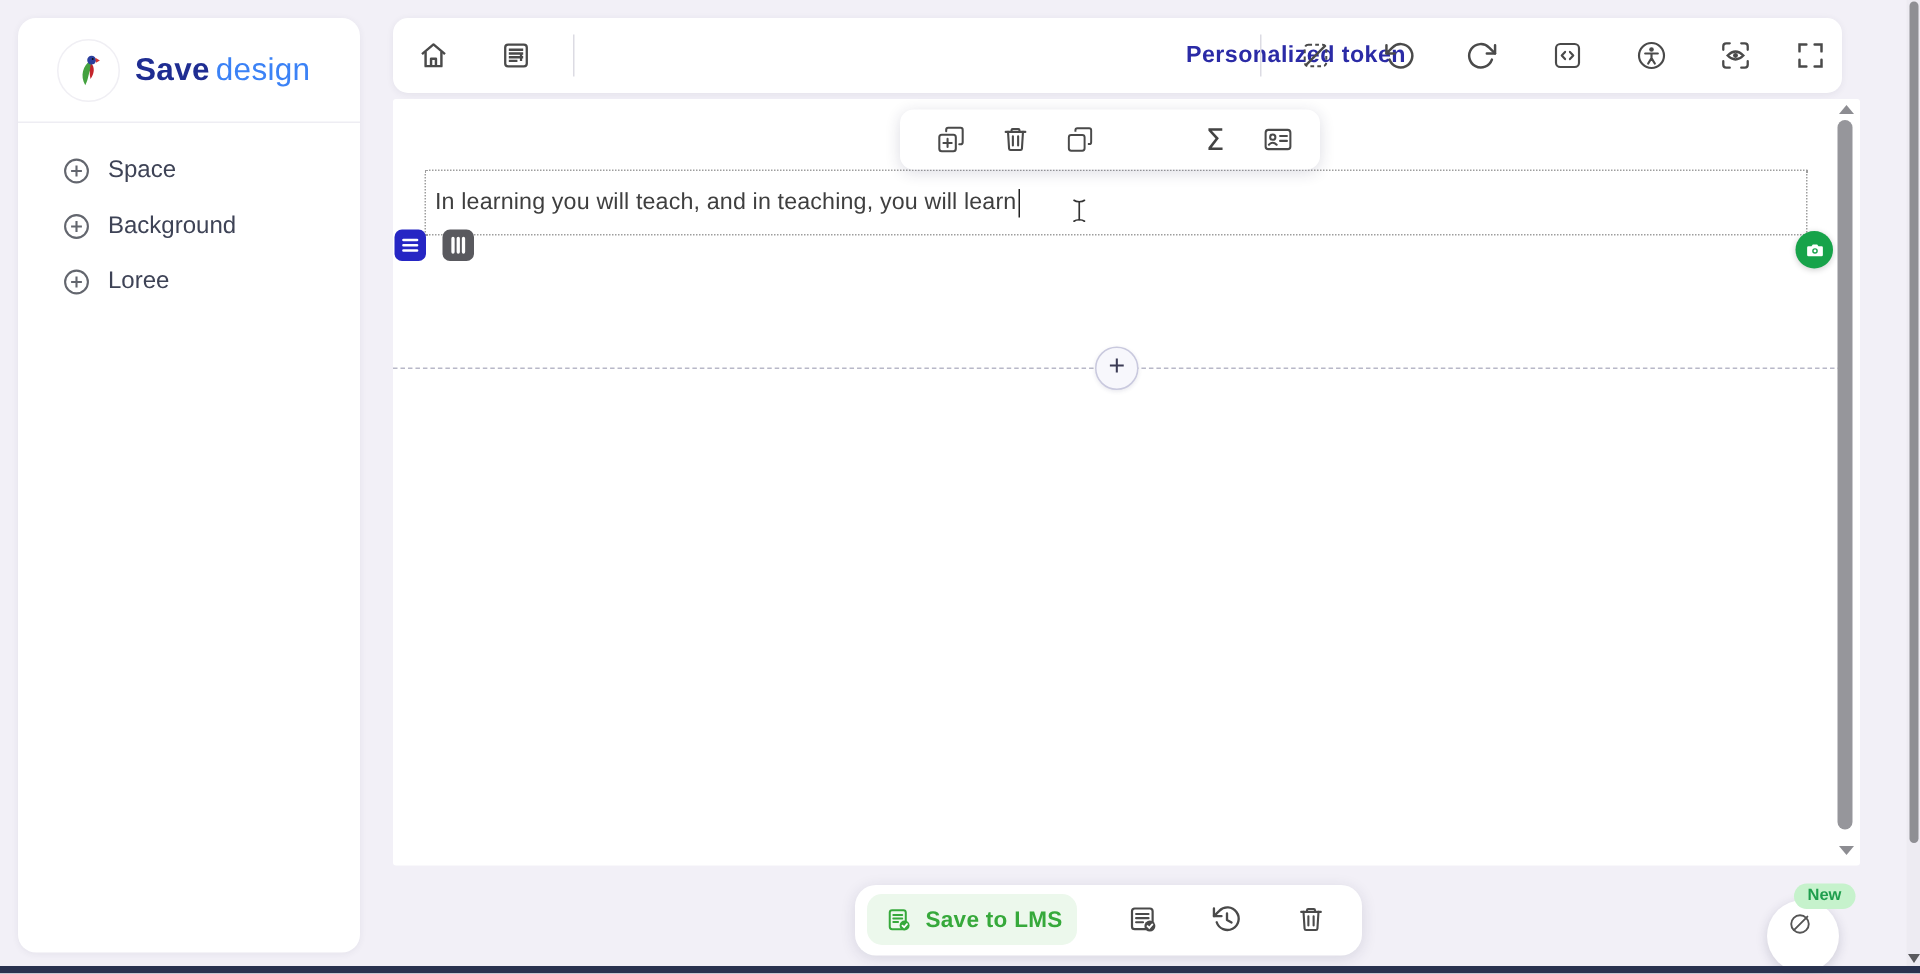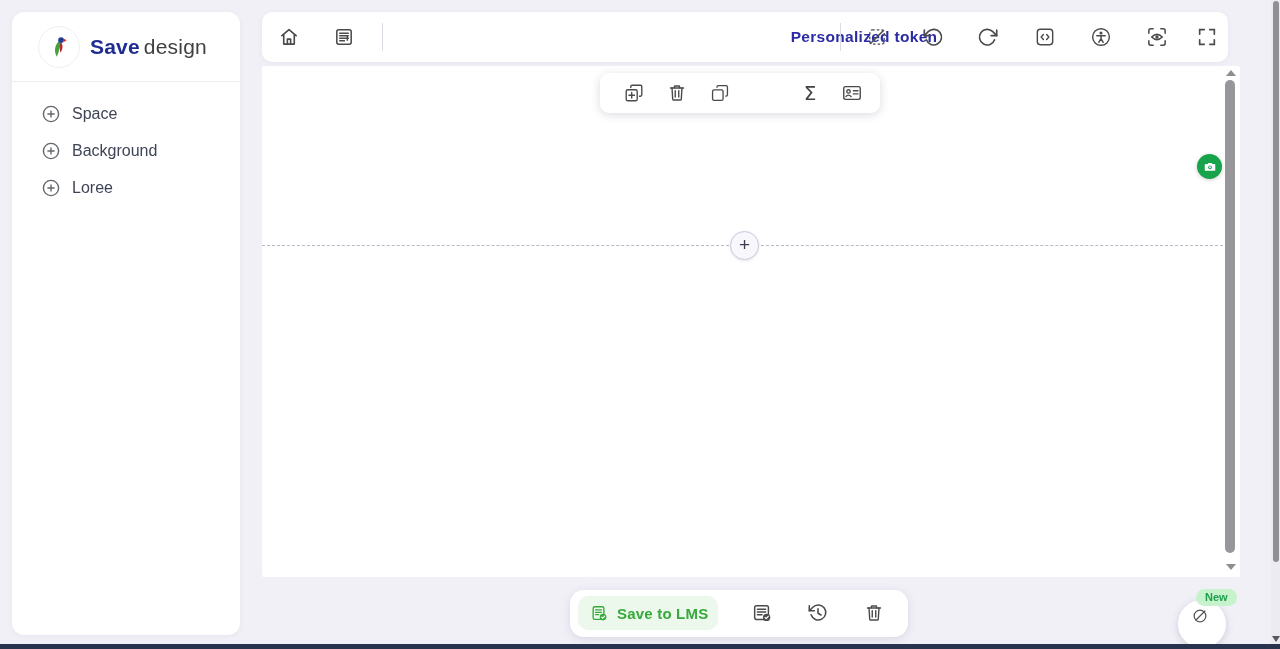--- a/index.html
+++ b/index.html
@@ -7,21 +7,21 @@
   body { font-family:"Liberation Sans", sans-serif; background:#f2f0f7; position:relative; }
   .abs { position:absolute; }
   .panel { background:#ffffff; border-radius:12px; box-shadow:0 1px 5px rgba(50,50,90,0.07); }
 
   
   #sidebar { left:12px; top:12px; width:228px; height:623px; }
   #logo-row { position:absolute; left:0; top:0; width:100%; height:70px; display:flex; align-items:center; padding-left:26px; border-bottom:1px solid #eeedf3; }
   #logo-circle { width:42px; height:42px; border-radius:50%; border:1px solid #f0eff4; display:flex; align-items:center; justify-content:center; background:#fff; }
   #brand { margin-left:10px; font-size:21px; letter-spacing:.2px; }
   #brand .b1 { font-weight:bold; color:#1f2d92; }
-  #brand .b2 { color:#404040; margin-left:4px; }
+  #brand .b2 { color:#3b82f6; margin-left:4px; }
   .side-item { position:absolute; left:30px; display:flex; align-items:center; gap:12px; color:#3e4356; font-size:16px; cursor:pointer; }
   .side-item svg { display:block; }
 
   
   #topbar { left:262px; top:12px; width:966px; height:50px; border-radius:10px; }
   .tb-icon { position:absolute; top:25px; transform:translate(-50%,-50%); cursor:pointer; display:flex; align-items:center; justify-content:center; }
   .vdiv { position:absolute; top:11px; width:1px; height:28px; background:#dcdbe3; }
   #doc-title { position:absolute; left:602px; top:25px; transform:translate(-50%,-50%); color:#2b2ba6; font-weight:bold; font-size:15.5px; letter-spacing:.3px; white-space:nowrap; }
 
   
@@ -191,20 +191,41 @@
         <path d="M9 20 H4 V15"></path>
     </svg>
   </div>
 </div>
 
 <div id="canvas" class="abs">
 
   <div id="row-sep"></div>
   <div id="add-row">+</div>
 
+  <div id="text-block">
+    <span id="text-content">In learning you will teach, and in teaching, you will learn</span>
+      <span id="caret"></span>
+    <span id="ibeam">
+      <svg width="11" height="17" viewBox="0 0 11 17" fill="none" stroke="#333" stroke-width="1.1" stroke-linecap="round">
+        <path d="M2 1.5 C 3.6 2.8 7.4 2.8 9 1.5"></path>
+          <path d="M5.5 2.5 V14.5"></path>
+          <path d="M2 15.5 C 3.6 14.2 7.4 14.2 9 15.5"></path>
+      </svg>
+    </span>
+    <div class="handle" id="handle-block">
+      <svg width="13" height="13" viewBox="0 0 13 13" stroke="#fff" stroke-width="1.8" stroke-linecap="round">
+          <path d="M2 3 H11 M2 6.5 H11 M2 10 H11"></path>
+        </svg>
+    </div>
+    <div class="handle" id="handle-col">
+      <svg width="13" height="13" viewBox="0 0 13 13" stroke="#fff" stroke-width="2.2" stroke-linecap="round">
+          <path d="M3 2 V11 M6.5 2 V11 M10 2 V11"></path>
+        </svg>
+    </div>
+  </div>
 
   <div id="block-toolbar">
     <div class="bt-icon" style="left:34px;">
       <svg width="22" height="22" viewBox="0 0 24 24" fill="none" stroke="#4a4a4a" stroke-width="1.5" stroke-linecap="round">
         <path d="M8.5 6 V5 Q8.5 3.5 10 3.5 H19 Q20.5 3.5 20.5 5 V14 Q20.5 15.5 19 15.5 H18"></path>
         <rect x="3.5" y="8.5" width="12" height="12" rx="1.8"></rect>
           <path d="M9.5 11.5 V17.5 M6.5 14.5 H12.5"></path>
       </svg>
     </div>
     <div class="bt-icon" style="left:77px;">

